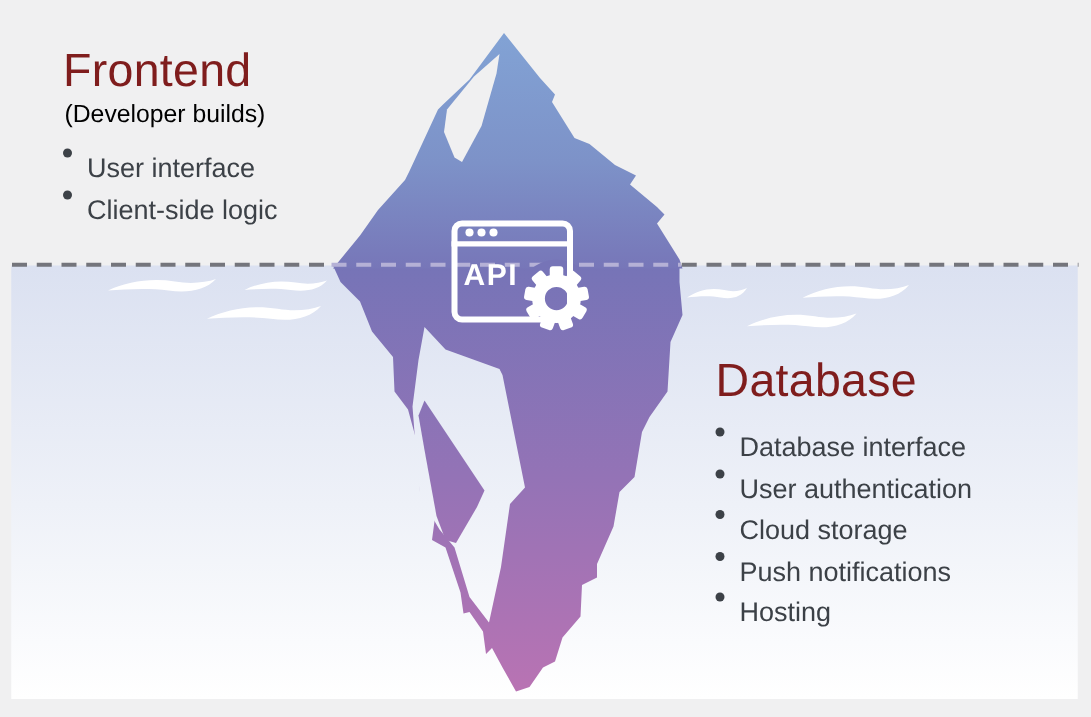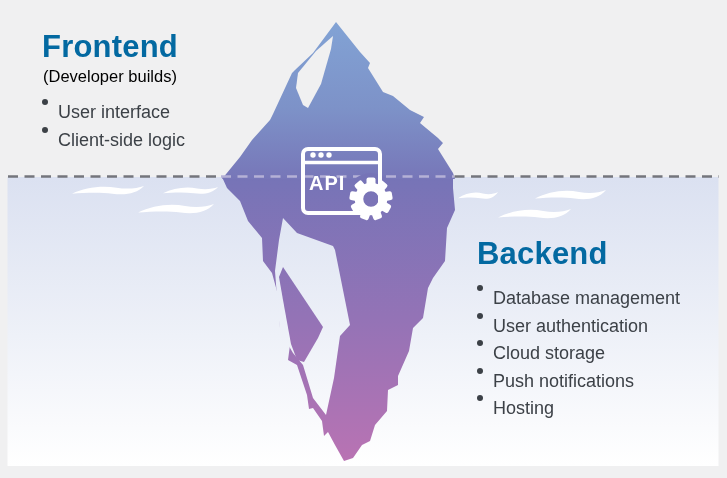--- a/index.html
+++ b/index.html
@@ -7,22 +7,22 @@
     width:727px;height:478px;position:relative;overflow:hidden;
     background:#f0f0f1;
     font-family:"Liberation Sans", sans-serif;
     -webkit-font-smoothing:antialiased;
   }
   .stage{position:absolute;inset:0;}
   svg{position:absolute;left:0;top:0;}
 
   .textblock{position:absolute;}
   .textblock h1{
-    margin:0;font-size:31px;line-height:36px;font-weight:700;
-    color:#0369a1;letter-spacing:0.2px;
+    margin:0;font-size:31px;line-height:36px;font-weight:400;
+    color:#7f1d1d;letter-spacing:0.2px;
   }
   .textblock .subtitle{
     margin:1px 0 0 1px;font-size:16.5px;line-height:20px;color:#000000;
   }
   .textblock ul{list-style:none;margin:13px 0 0 0;padding:0;}
   .textblock li{
     display:flex;gap:10px;
     font-size:18px;line-height:27.5px;color:#3c4147;
   }
   .dot{
@@ -117,25 +117,25 @@
         <span>User interface</span>
       </li>
       <li>
         <span class="dot"></span>
         <span>Client-side logic</span>
       </li>
     </ul>
   </div>
 
   <div class="textblock" id="backend-block">
-    <h1>Backend</h1>
+    <h1>Database</h1>
     <ul>
       <li>
         <span class="dot"></span>
-        <span>Database management</span>
+        <span>Database interface</span>
       </li>
       <li>
         <span class="dot"></span>
         <span>User authentication</span>
       </li>
       <li>
         <span class="dot"></span>
         <span>Cloud storage</span>
       </li>
       <li>

